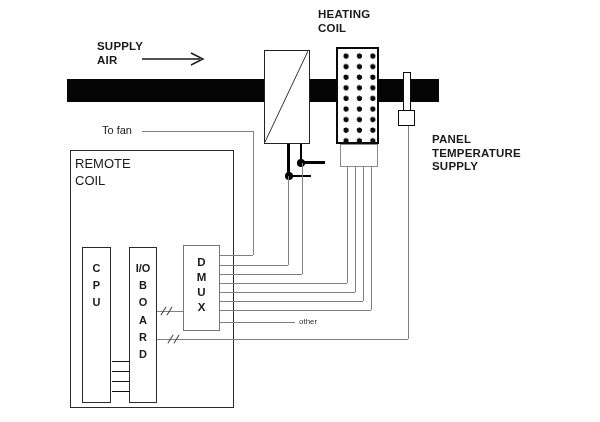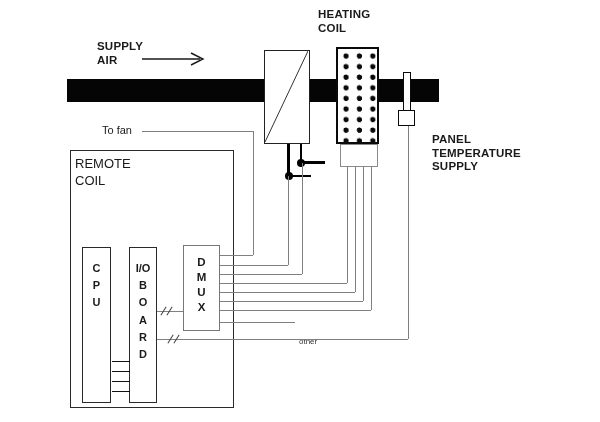--- a/index.html
+++ b/index.html
@@ -115,21 +115,21 @@
   <div class="wire-v" style="left:347px;top:167px;height:116px;"></div>
   <div class="wire-h" style="left:220px;top:283px;width:127px;"></div>
   <div class="wire-v" style="left:355px;top:167px;height:125px;"></div>
   <div class="wire-h" style="left:220px;top:292px;width:135px;"></div>
   <div class="wire-v" style="left:363px;top:167px;height:134px;"></div>
   <div class="wire-h" style="left:220px;top:301px;width:143px;"></div>
   <div class="wire-v" style="left:371px;top:167px;height:143px;"></div>
   <div class="wire-h" style="left:220px;top:310px;width:151px;"></div>
 
   <div class="wire-h" style="left:220px;top:322px;width:75px;"></div>
-  <div class="abs" style="left:299px;top:317px;font-size:8px;color:#333;margin-top:20px;">other</div>
+  <div class="abs" style="left:299px;top:317px;font-size:8px;color:#333;">other</div>
 
   <div class="wire-h" style="left:157px;top:311px;width:26px;"></div>
   <div class="slash" style="left:163px;top:306px;"></div>
   <div class="slash" style="left:169px;top:306px;"></div>
 
   <div class="wire-h" style="left:157px;top:339px;width:251px;"></div>
   <div class="wire-v" style="left:408px;top:125px;height:214px;"></div>
   <div class="slash" style="left:170px;top:334px;"></div>
   <div class="slash" style="left:176px;top:334px;"></div>
 

